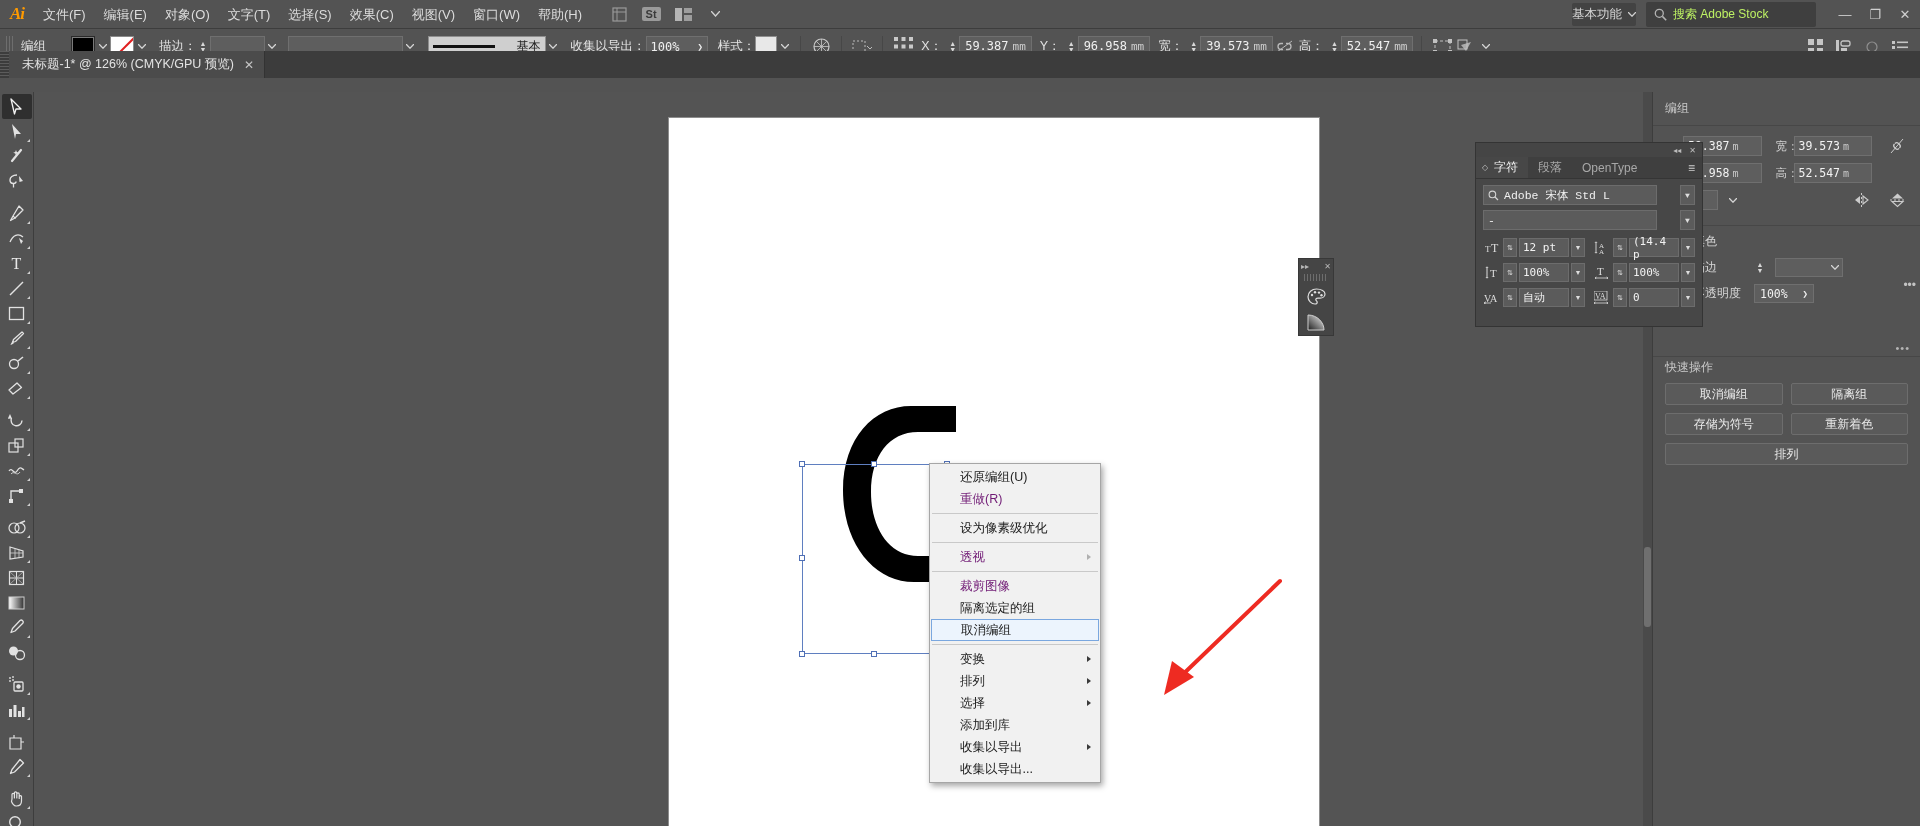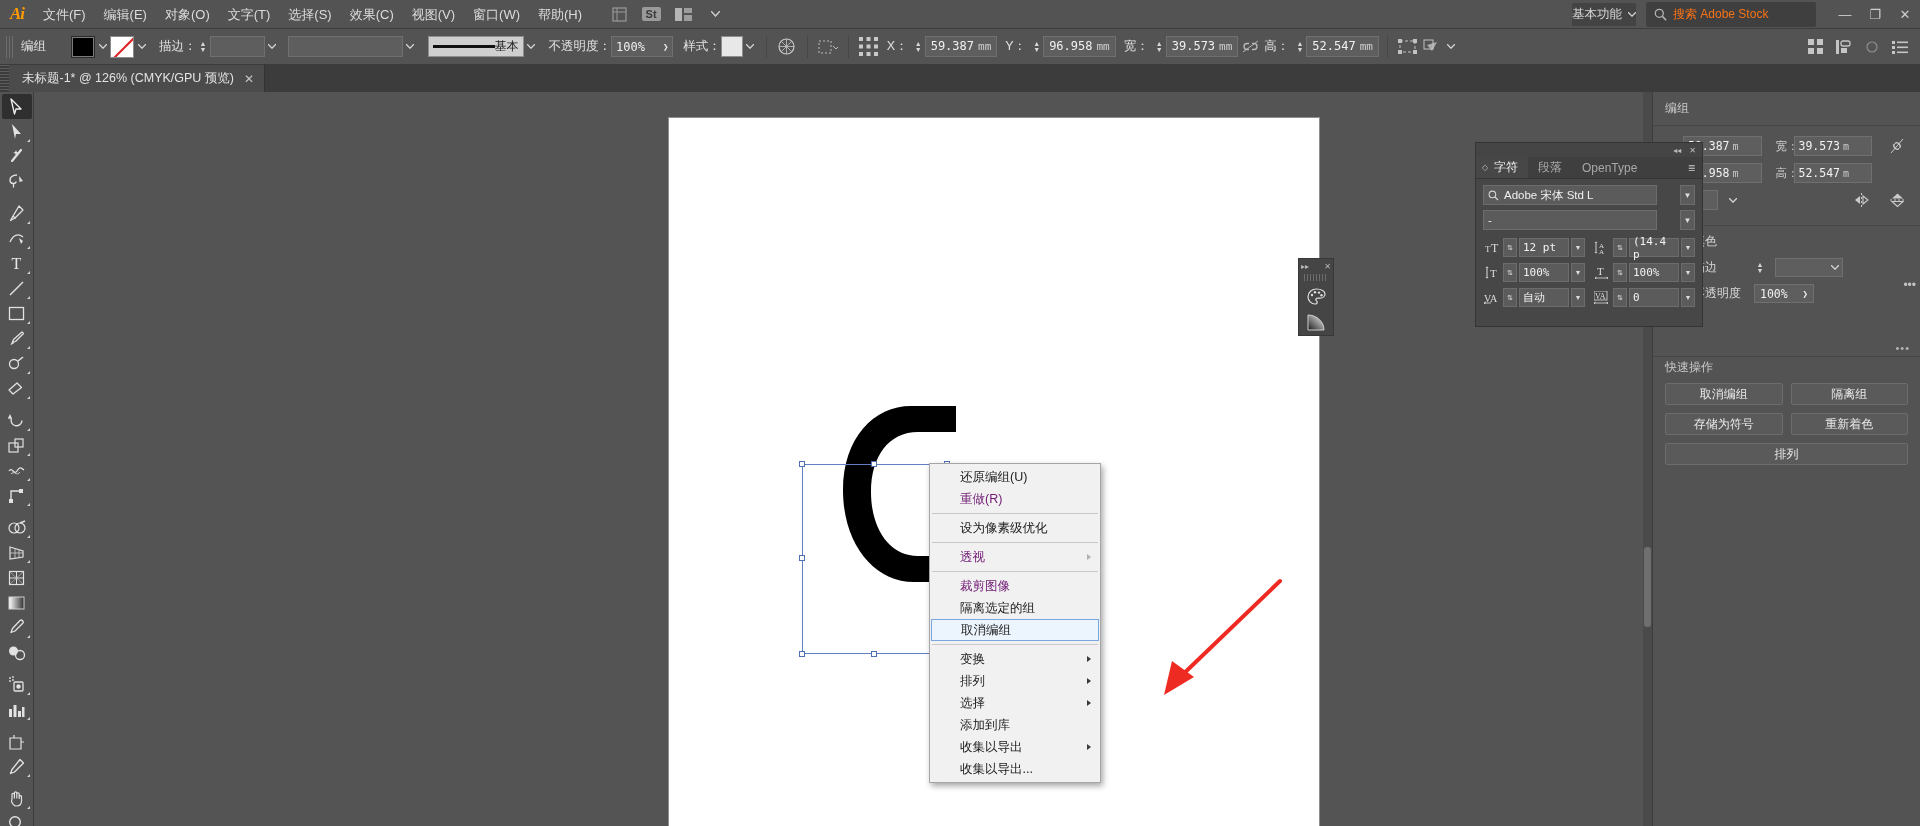--- a/index.html
+++ b/index.html
@@ -35,21 +35,21 @@
     background:#9a9a9a; color:#3a3a3a; font-size:11px; font-weight:bold;
     padding:1px 4px; border-radius:2px; font-family:"Liberation Sans",sans-serif;
   }
   .mb-right { margin-left:auto; display:flex; align-items:center; height:29px; }
   .workspace-pill {
     display:flex; align-items:center; gap:6px; padding:3px 0;
     background:#434343; border-radius:2px; font-size:12.5px; color:#d7d7d7; margin-right:10px;
   }
   .search-pill {
     display:flex; align-items:center; gap:6px; padding:4px 10px 4px 8px;
-    background:#3f3f3f; border-radius:2px; color:#f97316; font-size:12px;
+    background:#3f3f3f; border-radius:2px; color:#bef264; font-size:12px;
     min-width:170px; margin-right:14px;
   }
   .wincontrol { width:30px; height:29px; display:flex; align-items:center; justify-content:center;
     color:#cfcfcf; font-size:13px; }
 
   
   .controlbar {
     position:absolute; left:0; top:29px; width:1920px; height:36px;
     background:#535353; border-bottom:1px solid #3b3b3b;
     display:flex; align-items:center; padding-left:6px; gap:0;
@@ -85,35 +85,35 @@
   .numfield .unit { color:#cfcfcf; font-size:11px; }
   .selfield {
     background:#5e5e5e; border:1px solid #6f6f6f; height:21px;
     display:flex; align-items:center; padding:0 4px; min-width:55px; font-size:12px; color:#eee;
   }
   .selfield.wide { min-width:115px; }
   .stroke-preview { width:62px; height:3px; background:#111; }
   .basic-label { font-size:12px; color:#222; }
   .stroke-combo {
     background:#cfcfcf; border:1px solid #8e8e8e; height:21px; display:flex;
-    align-items:center; gap:0; padding:0 4px; min-width:92px;
+    align-items:center; gap:22px; padding:0 4px; min-width:92px;
   }
   .opacity-box {
     background:#5e5e5e; border:1px solid #6f6f6f; height:21px; display:flex; align-items:center;
     padding:0 4px; gap:18px; font-size:12px; color:#f0f0f0;
     font-family:"DejaVu Sans Mono","Liberation Mono",monospace;
   }
   .style-swatch { width:22px; height:21px; background:#e8e8e8; border:1px solid #8e8e8e; }
   .cb-icon { width:24px; height:24px; display:flex; align-items:center; justify-content:center;
     color:#c8c8c8; }
   .cb-right { margin-left:auto; display:flex; align-items:center; padding-right:8px; gap:4px; }
 
   
   .tabbar {
-    position:absolute; left:0; top:65px; width:1920px; height:27px;
+    position:absolute; left:0; top:51px; width:1920px; height:27px;
     background:#3c3c3c; display:flex; align-items:flex-end;
   }
   .tabbar .tb-grip { width:9px; height:27px;
      background-image:repeating-linear-gradient(to bottom,#5c5c5c 0 1px,transparent 1px 3px); }
   .doc-tab {
     height:27px; background:#4b4b4b; display:flex; align-items:center; gap:10px;
     padding:0 10px 0 13px; font-size:12.5px; color:#e3e3e3; border-right:1px solid #333;
     white-space:nowrap;
   }
   .tab-close { font-size:12px; color:#c6c6c6; }
@@ -203,21 +203,21 @@
   .cp-titlebar { height:14px; display:flex; align-items:center; justify-content:flex-end;
     gap:8px; padding-right:6px; color:#bcbcbc; font-size:8px; background:#454545; }
   .cp-tabs { height:22px; display:flex; align-items:stretch; background:#3f3f3f;
     border-bottom:1px solid #353535; }
   .cp-tab { display:flex; align-items:center; padding:0 10px; font-size:12px; color:#a8a8a8; }
   .cp-tab.active { background:#474747; color:#f2f2f2; }
   .cp-tab.first { padding-left:18px; position:relative; }
   .cp-tab.first::before { content:"◇"; position:absolute; left:6px; font-size:8px; color:#bbb; }
   .cp-menu { margin-left:auto; display:flex; align-items:center; padding:0 7px; color:#cfcfcf; font-size:12px; }
   .cp-body { padding:6px 7px 0; }
-  .cp-row { display:flex; gap:23px; margin-bottom:5px; align-items:center; }
+  .cp-row { display:flex; gap:23px; margin-bottom:5px; align-items:center;font-family:Liberation Mono, monospace; }
   .cp-font {
     flex:1; height:20px; background:#5b5b5b; border:1px solid #6c6c6c;
     display:flex; align-items:center; gap:5px; padding:0 4px; font-size:11.5px; color:#f0f0f0;
   }
   .cp-drop { width:15px; height:20px; background:#5b5b5b; border:1px solid #6c6c6c;
     display:flex; align-items:center; justify-content:center; font-size:8px; color:#ddd; }
   .cp-fields { display:flex; gap:8px; margin-top:8px; }
   .cp-col { flex:1; display:flex; flex-direction:column; gap:6px; }
   .cp-field { display:flex; align-items:center; gap:2px; }
   .cp-ic { width:18px; height:18px; display:flex; align-items:center; justify-content:center;
@@ -380,21 +380,21 @@
     <div class="stroke-combo" style="margin-left:10px">
       <div class="stroke-preview"></div>
       <span class="basic-label">基本</span>
     </div>
     <div class="caret">
       <svg width="8" height="5" viewBox="0 0 8 5">
           <path d="M0 0l4 4.2L8 0" fill="none" stroke="#d5d5d5" stroke-width="1.3"></path>
         </svg>
     </div>
 
-    <div class="cb-label" style="margin-left:10px">不透明度：</div>
+    <div class="cb-label" style="margin-left:10px">收集以导出：</div>
     <div class="opacity-box">
       <span>100%</span>
       <span style="font-size:9px">❯</span>
     </div>
 
     <div class="cb-label" style="margin-left:10px">样式：</div>
     <div class="style-swatch"></div>
     <div class="caret">
       <svg width="8" height="5" viewBox="0 0 8 5">
           <path d="M0 0l4 4.2L8 0" fill="none" stroke="#d5d5d5" stroke-width="1.3"></path>

